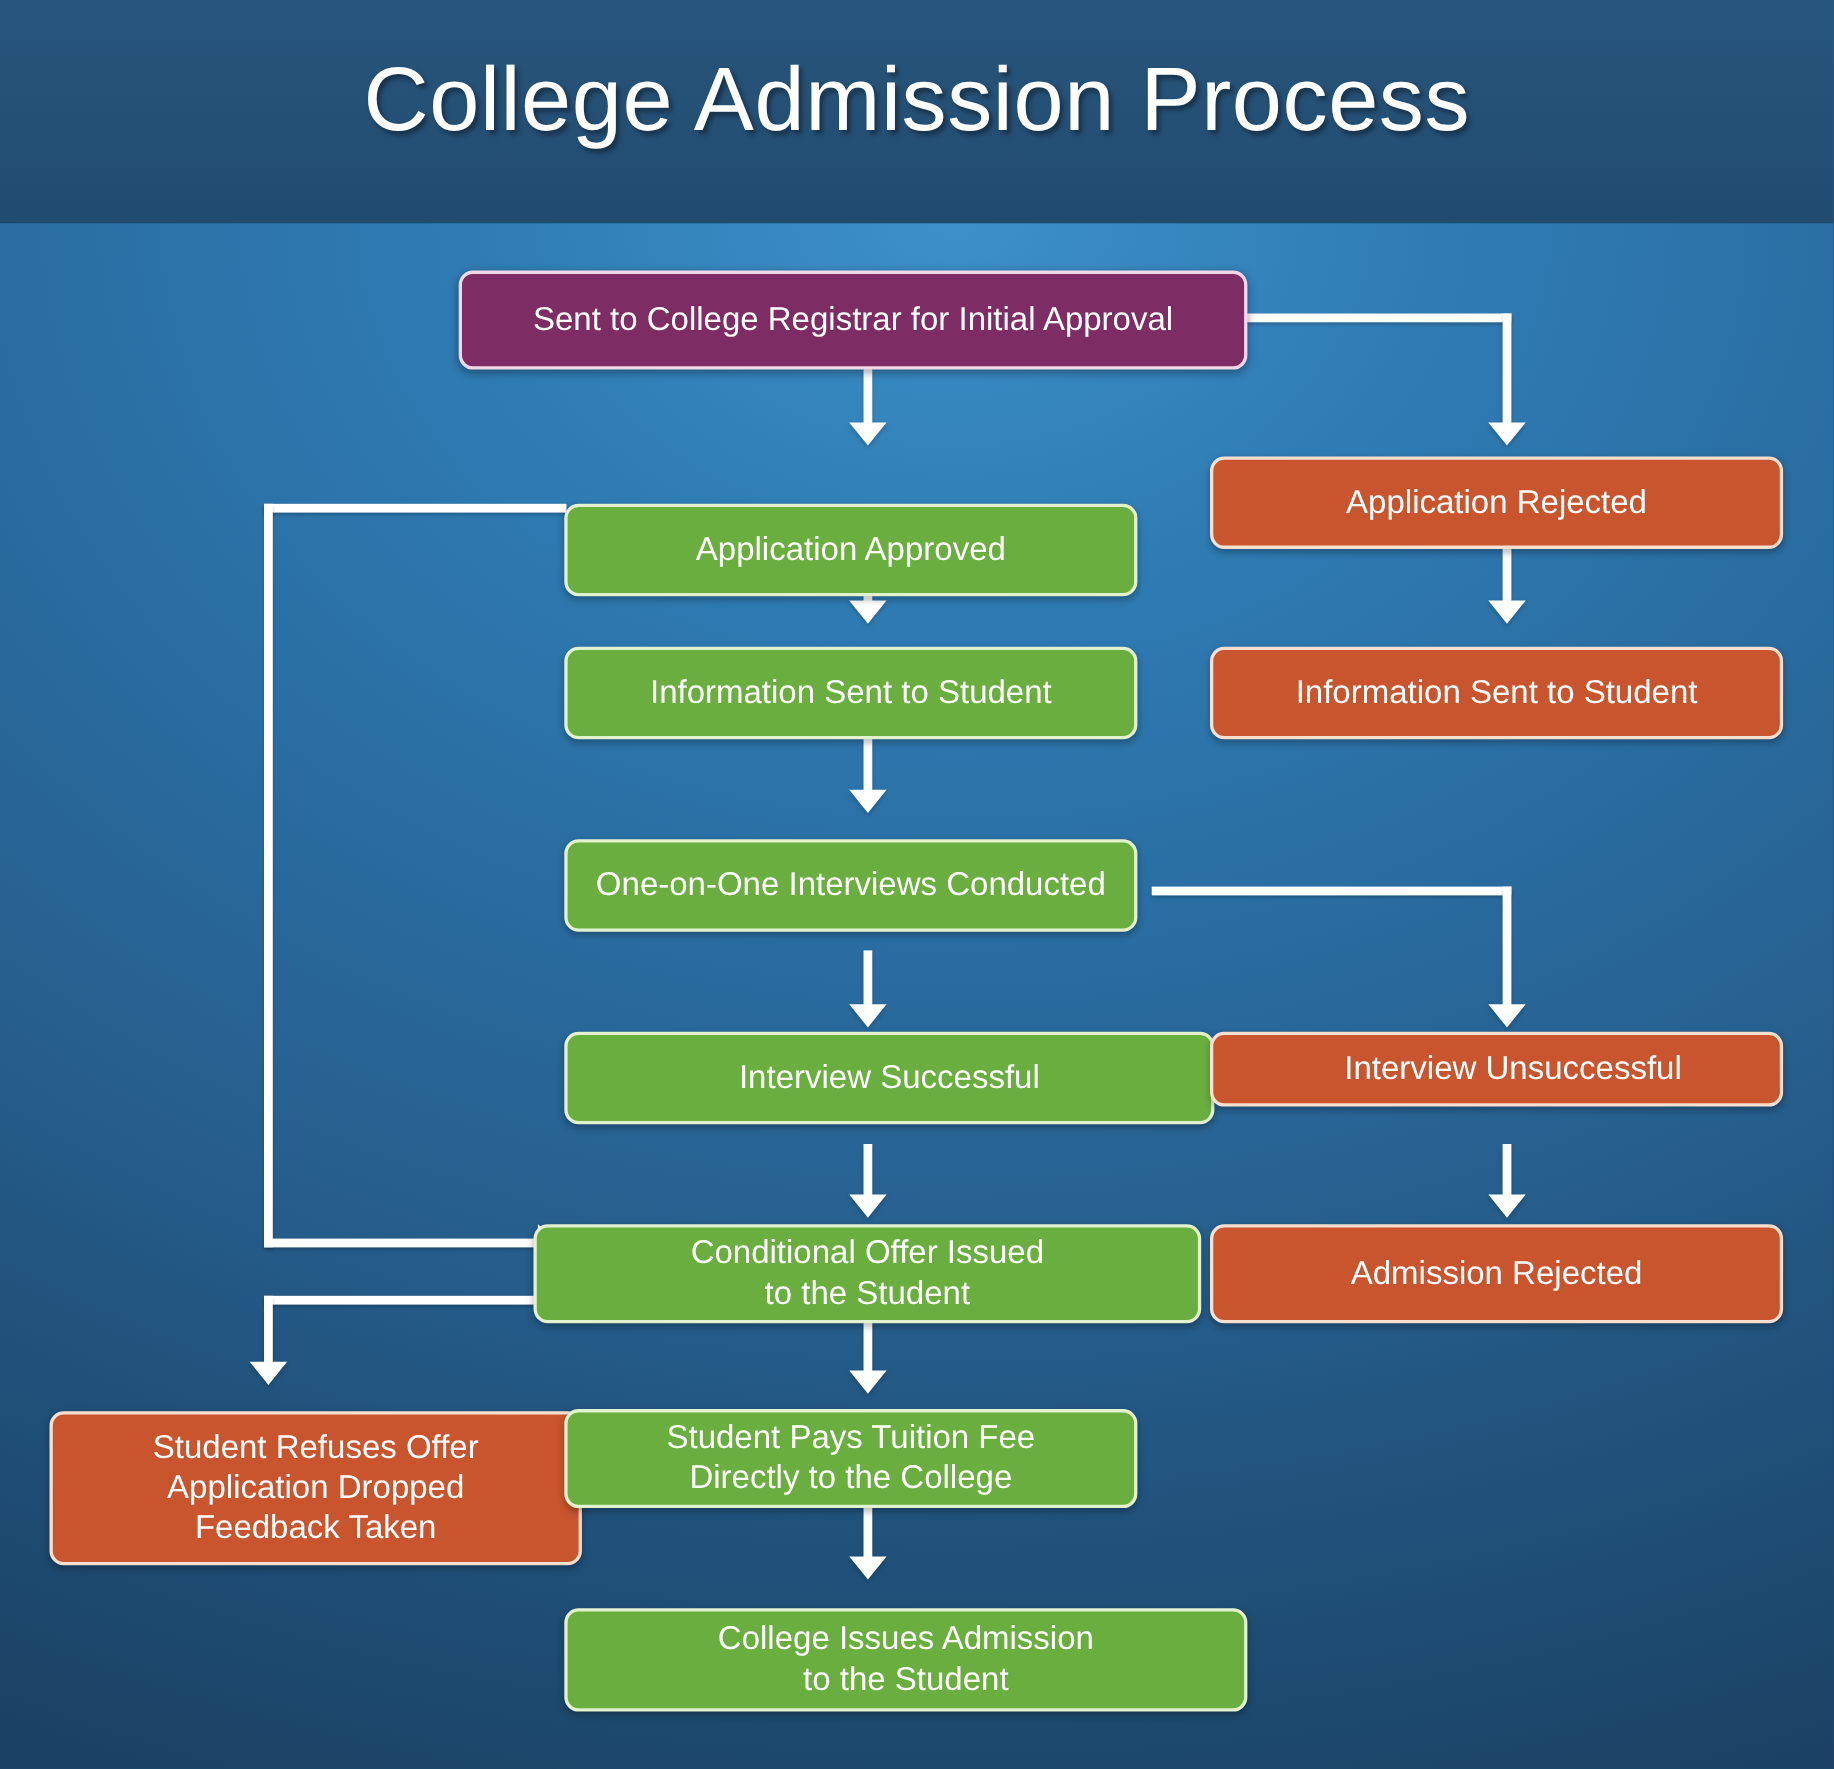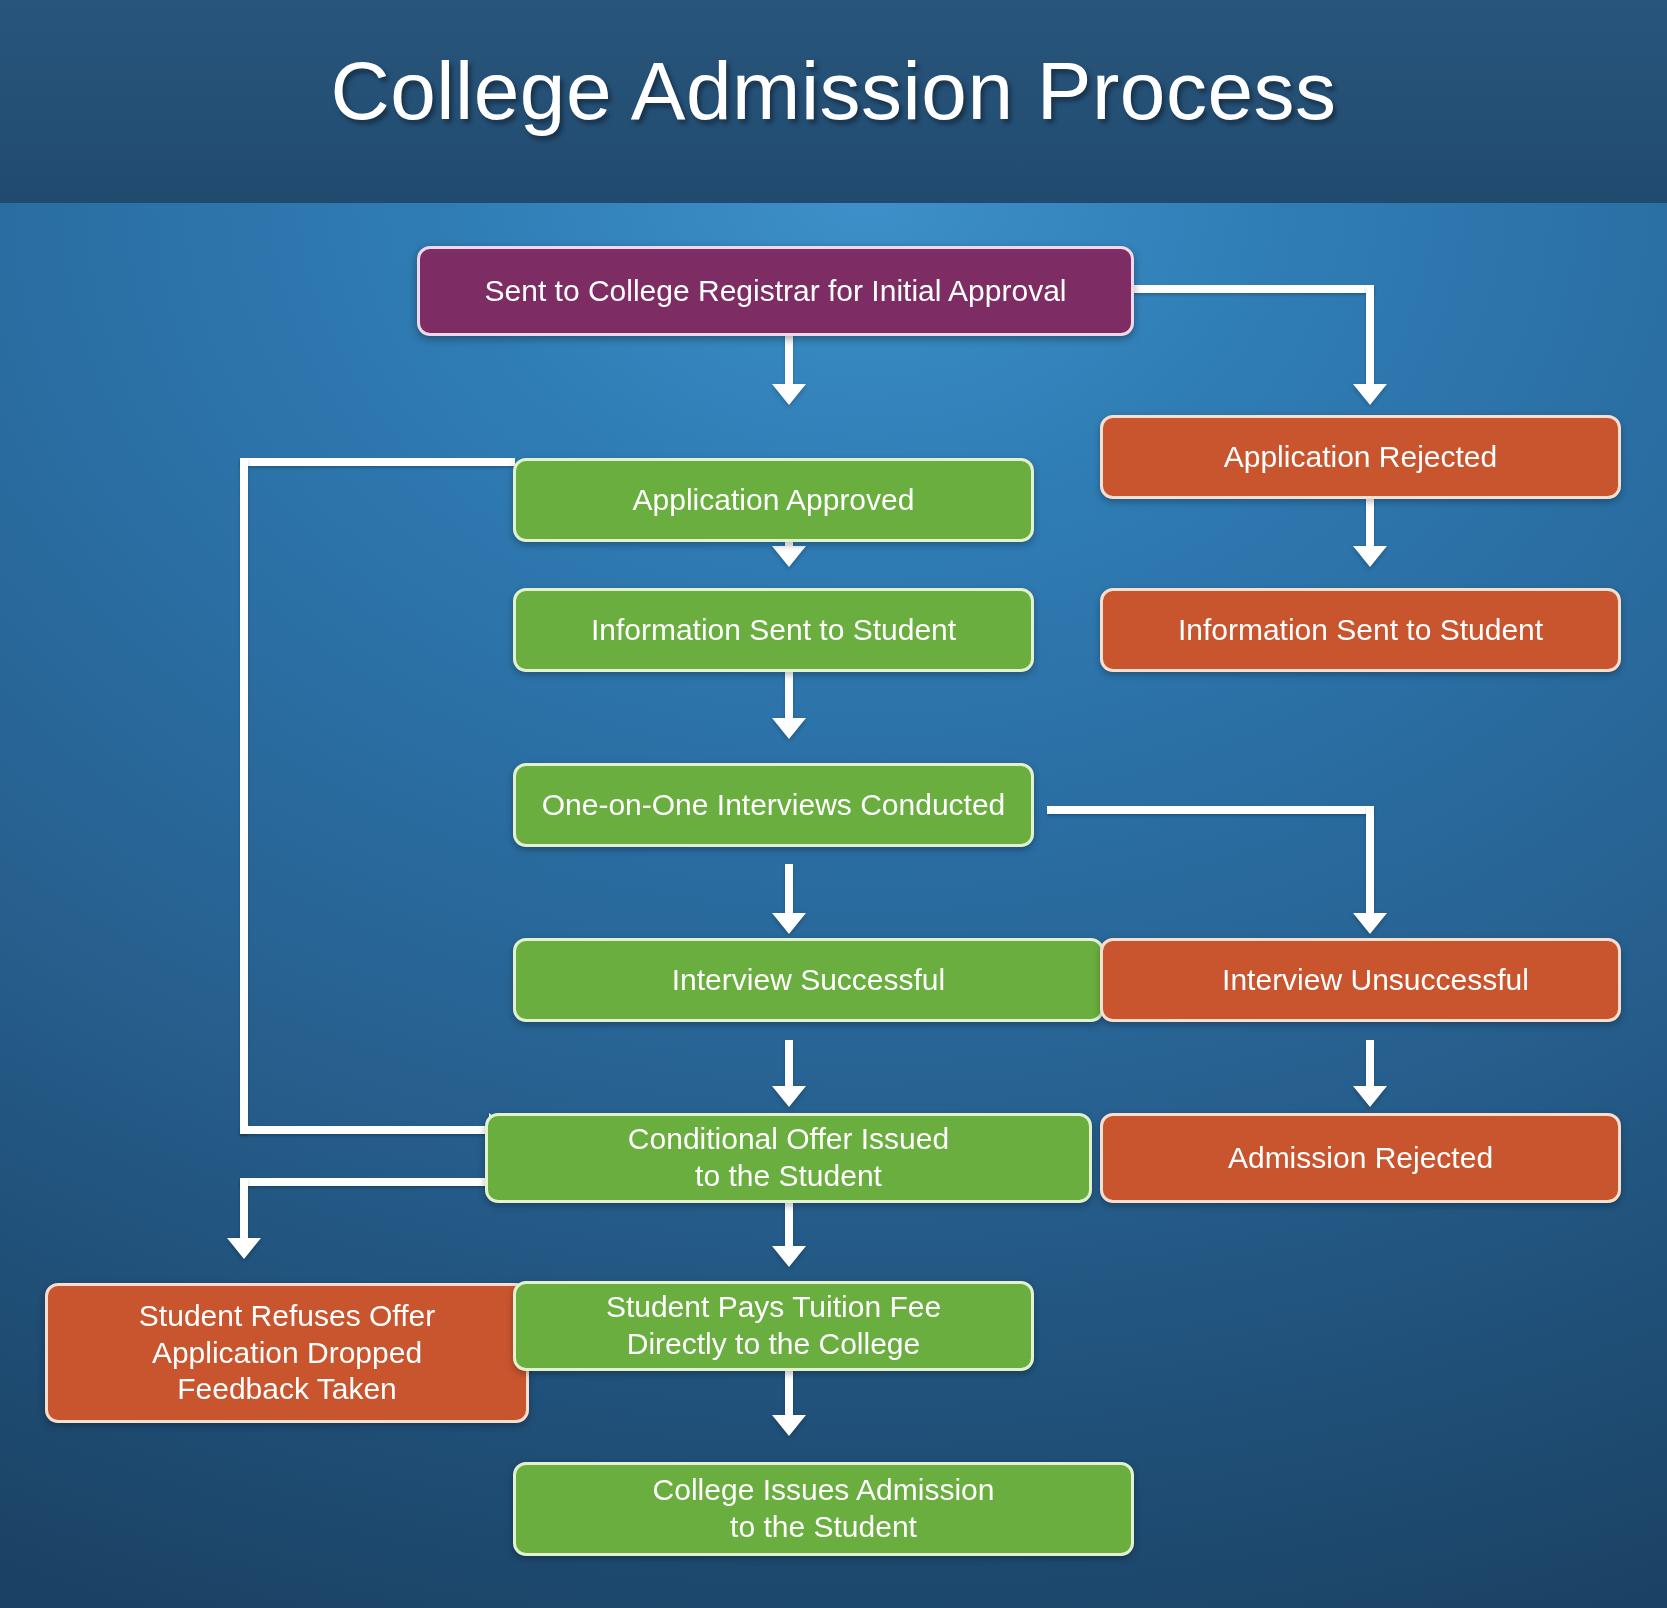--- a/index.html
+++ b/index.html
@@ -139,21 +139,21 @@
   </div>
 
   <div class="node n-green" style="left:513px;top:763px;width:521px;height:84px;">
     <span>One-on-One Interviews Conducted</span>
   </div>
 
   <div class="node n-green" style="left:513px;top:938px;width:591px;height:84px;">
     <span>Interview Successful</span>
   </div>
 
-  <div class="node n-orange" style="left:1100px;top:938px;width:521px;height:84px;padding-left:44px;">
+  <div class="node n-orange" style="left:1100px;top:938px;width:521px;height:68px;padding-left:44px;">
     <span>Interview Unsuccessful</span>
   </div>
 
   <div class="node n-green" style="left:485px;top:1113px;width:607px;height:90px;">
     <div>
       <span>Conditional Offer Issued</span>
       <span>to the Student</span>
     </div>
   </div>
 

